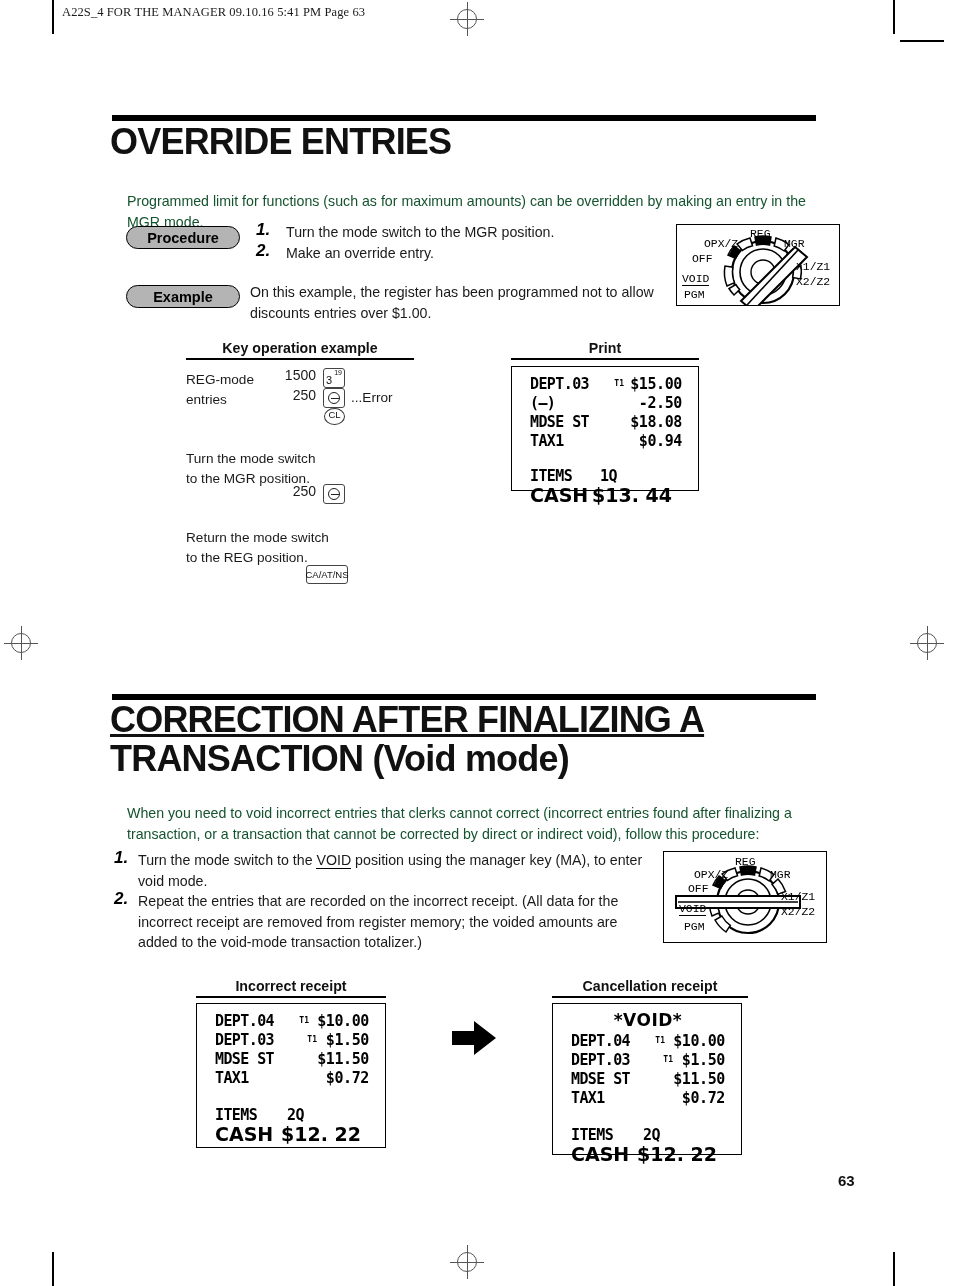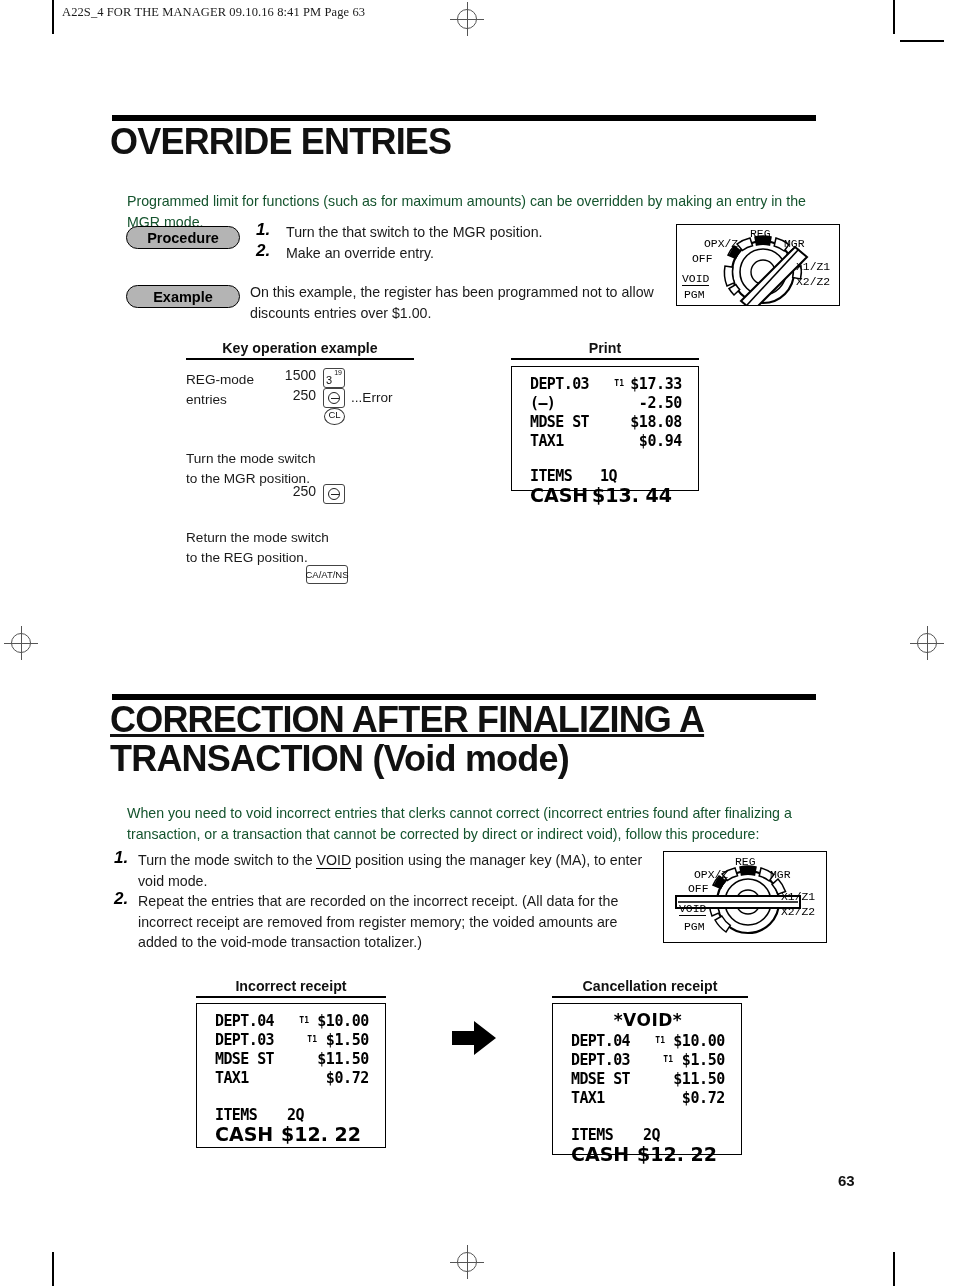--- a/index.html
+++ b/index.html
@@ -151,36 +151,36 @@
 <div class="reg-mark" style="left:4px;top:626px;">
   <div class="reg-circle"></div>
 </div>
 <div class="reg-mark" style="left:910px;top:626px;">
   <div class="reg-circle"></div>
 </div>
 <div class="reg-mark" style="left:450px;top:1245px;">
   <div class="reg-circle"></div>
 </div>
 
-<div class="page-header">A22S_4 FOR THE MANAGER  09.10.16 8:41 PM  Page 63</div>
+<div class="page-header">A22S_4 FOR THE MANAGER  09.10.16 5:41 PM  Page 63</div>
 
 <div class="rule-thick" style="left:112px;top:115px;width:704px;"></div>
 <h1 class="section-title" style="left:110px;top:122px;">OVERRIDE ENTRIES</h1>
 
 <p class="body-text" style="left:112px;top:176px;width:712px;">Programmed limit for functions (such as for maximum amounts) can be overridden by making an entry in the MGR mode.</p>
 
 <div class="pill" style="left:126px;top:226px;width:114px;">
   <span>Procedure</span>
 </div>
 <div class="pill" style="left:126px;top:285px;width:114px;">
   <span>Example</span>
 </div>
 
 <div class="step-num" style="left:256px;top:220px;">1.</div>
-<div class="step-text" style="left:286px;top:222px;width:380px;">Turn the that switch to the MGR position.</div>
+<div class="step-text" style="left:286px;top:222px;width:380px;">Turn the mode switch to the MGR position.</div>
 <div class="step-num" style="left:256px;top:241px;">2.</div>
 <div class="step-text" style="left:286px;top:243px;width:380px;">Make an override entry.</div>
 
 <div class="step-text" style="left:250px;top:282px;width:420px;">On this example, the register has been programmed not to allow discounts entries over $1.00.</div>
 
 <div class="dial-box" style="left:676px;top:224px;width:164px;height:82px;">
   <svg width="162" height="80" viewBox="0 0 162 80">
 
     <circle cx="86" cy="47" r="31" fill="#fff" stroke="#000" stroke-width="2.2"></circle>
     <circle cx="86" cy="47" r="23" fill="#fff" stroke="#000" stroke-width="1.6"></circle>
@@ -250,21 +250,21 @@
 <div class="kop" style="left:186px;top:548px;">to the REG position.</div>
 <div class="key" style="left:306px;top:565px;width:42px;height:19px;">
   <span>CA/AT/NS</span>
 </div>
 
 <div class="receipt" style="left:511px;top:366px;width:188px;height:125px;">
   <div style="position:absolute;left:18px;right:16px;top:8px;">
     <div class="r-line">
       <span class="r-lbl">DEPT.03</span>
       <span class="r-t1" style="right:58px;top:4px;">T1</span>
-      <span class="r-val">$17.33</span>
+      <span class="r-val">$15.00</span>
     </div>
     <div class="r-line">
       <span class="r-lbl"> (—)</span>
       <span class="r-t1" style="right:58px;top:4px;"></span>
       <span class="r-val">-2.50</span>
     </div>
     <div class="r-line">
       <span class="r-lbl">MDSE ST</span>
       <span class="r-t1" style="right:58px;top:4px;"></span>
       <span class="r-val">$18.08</span>

